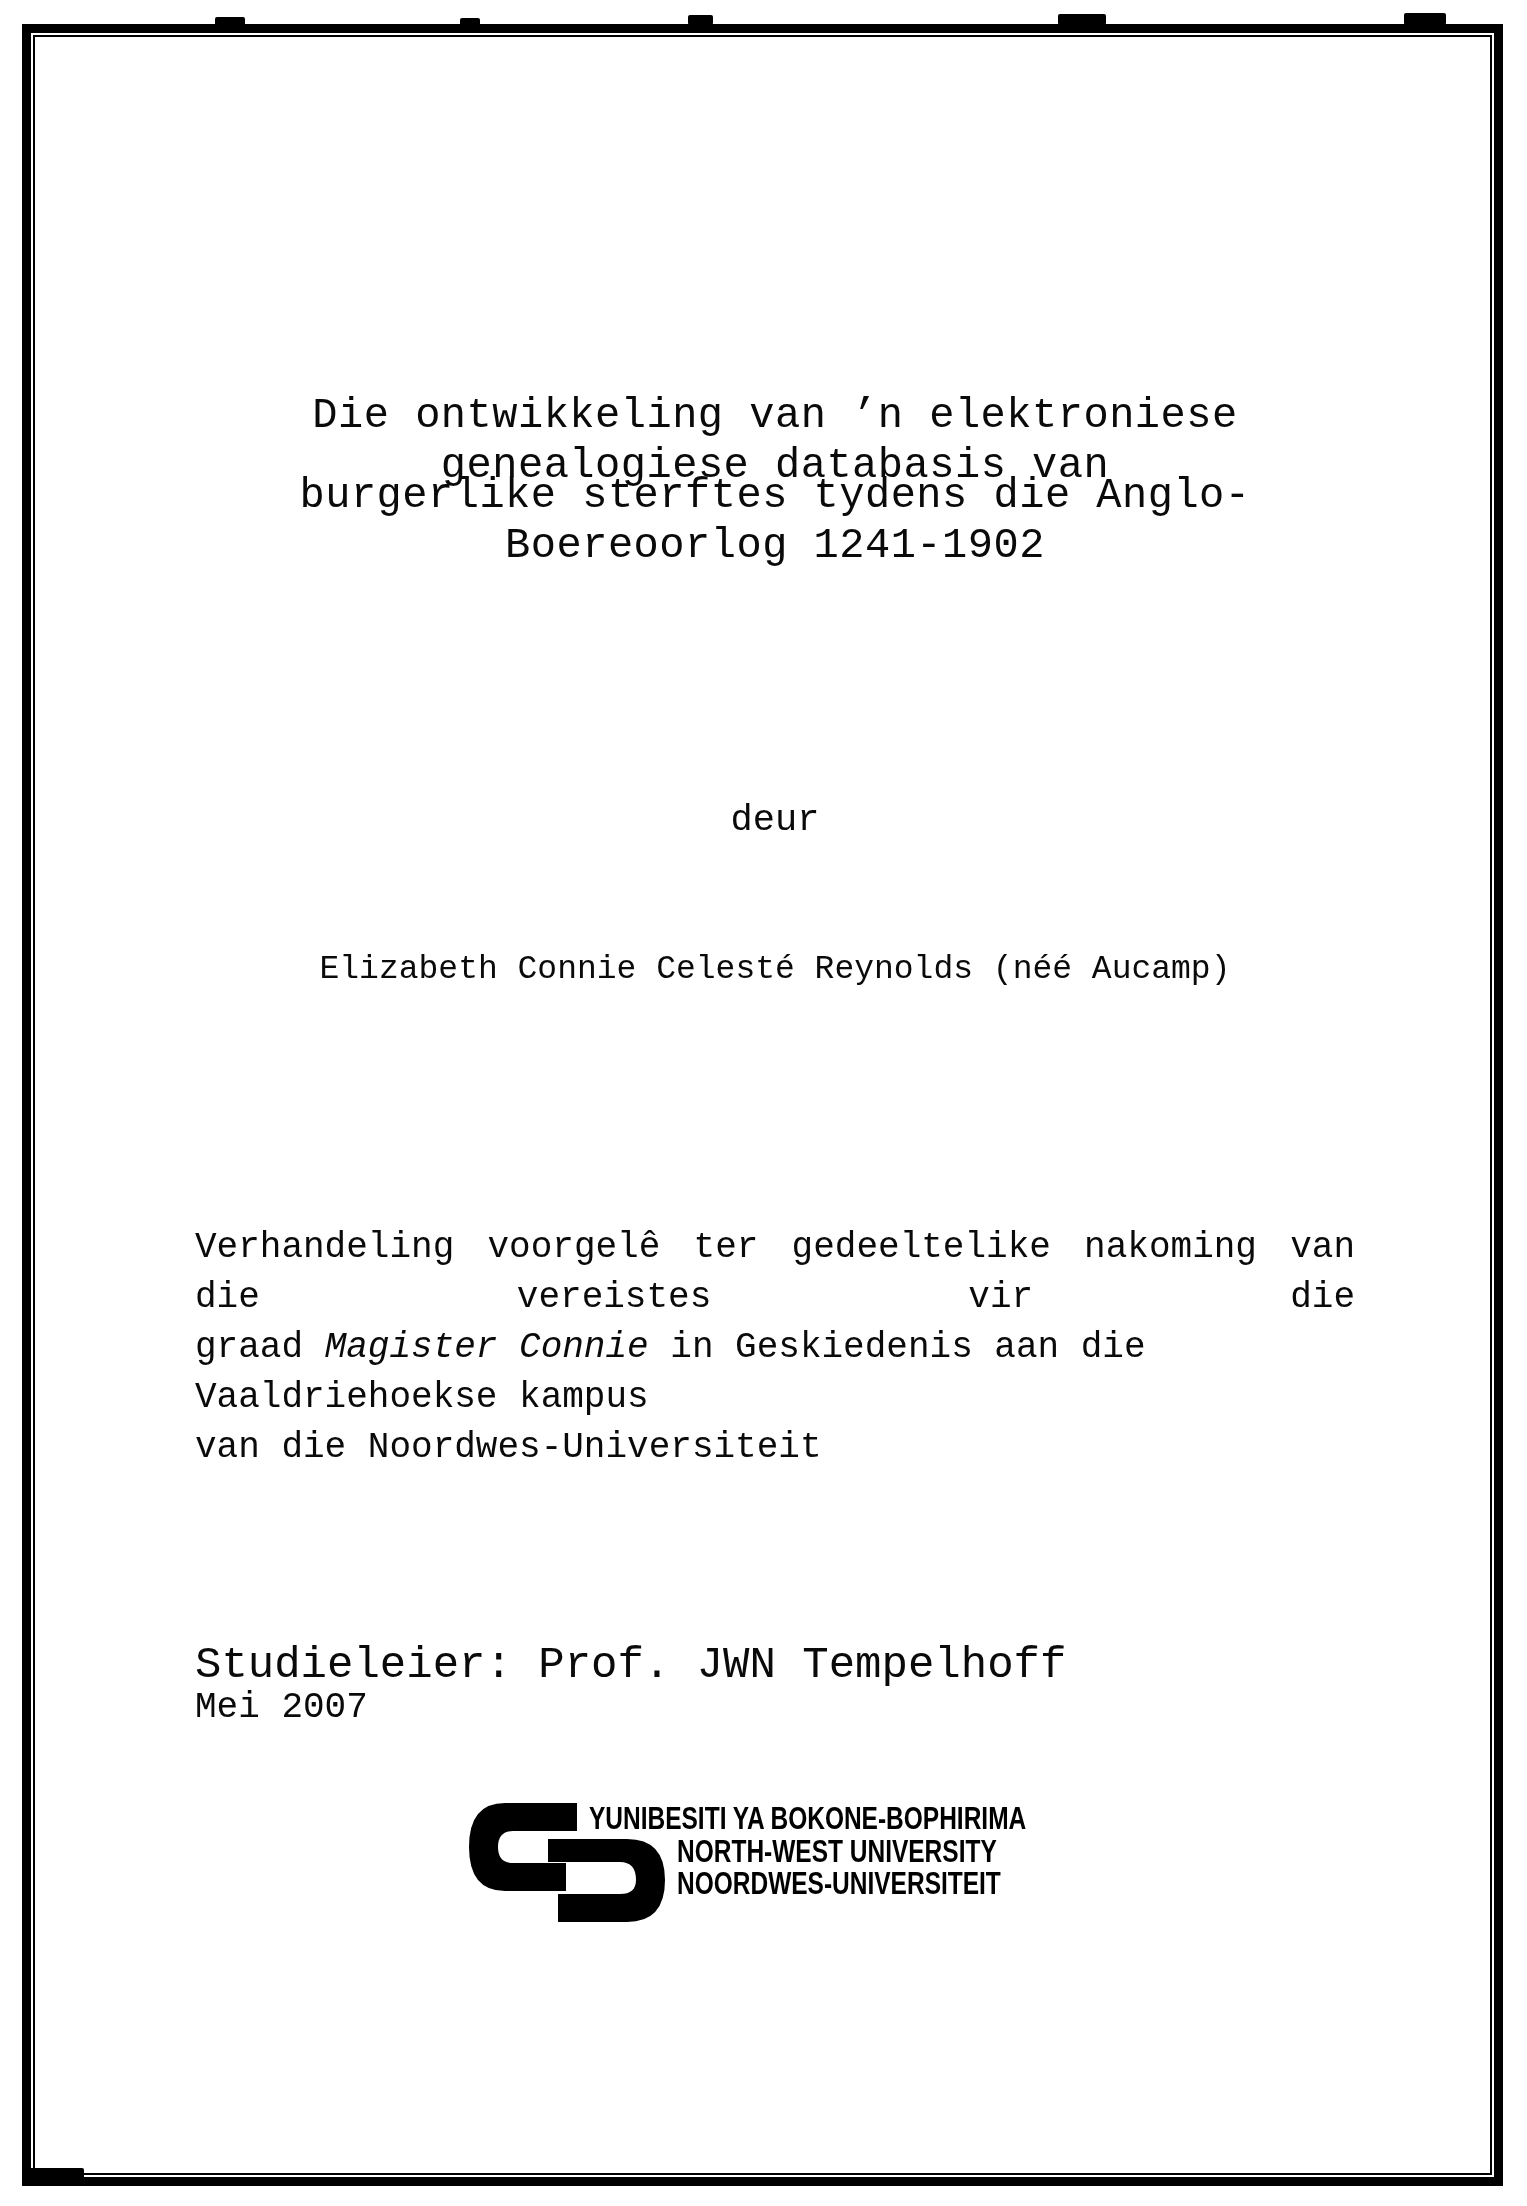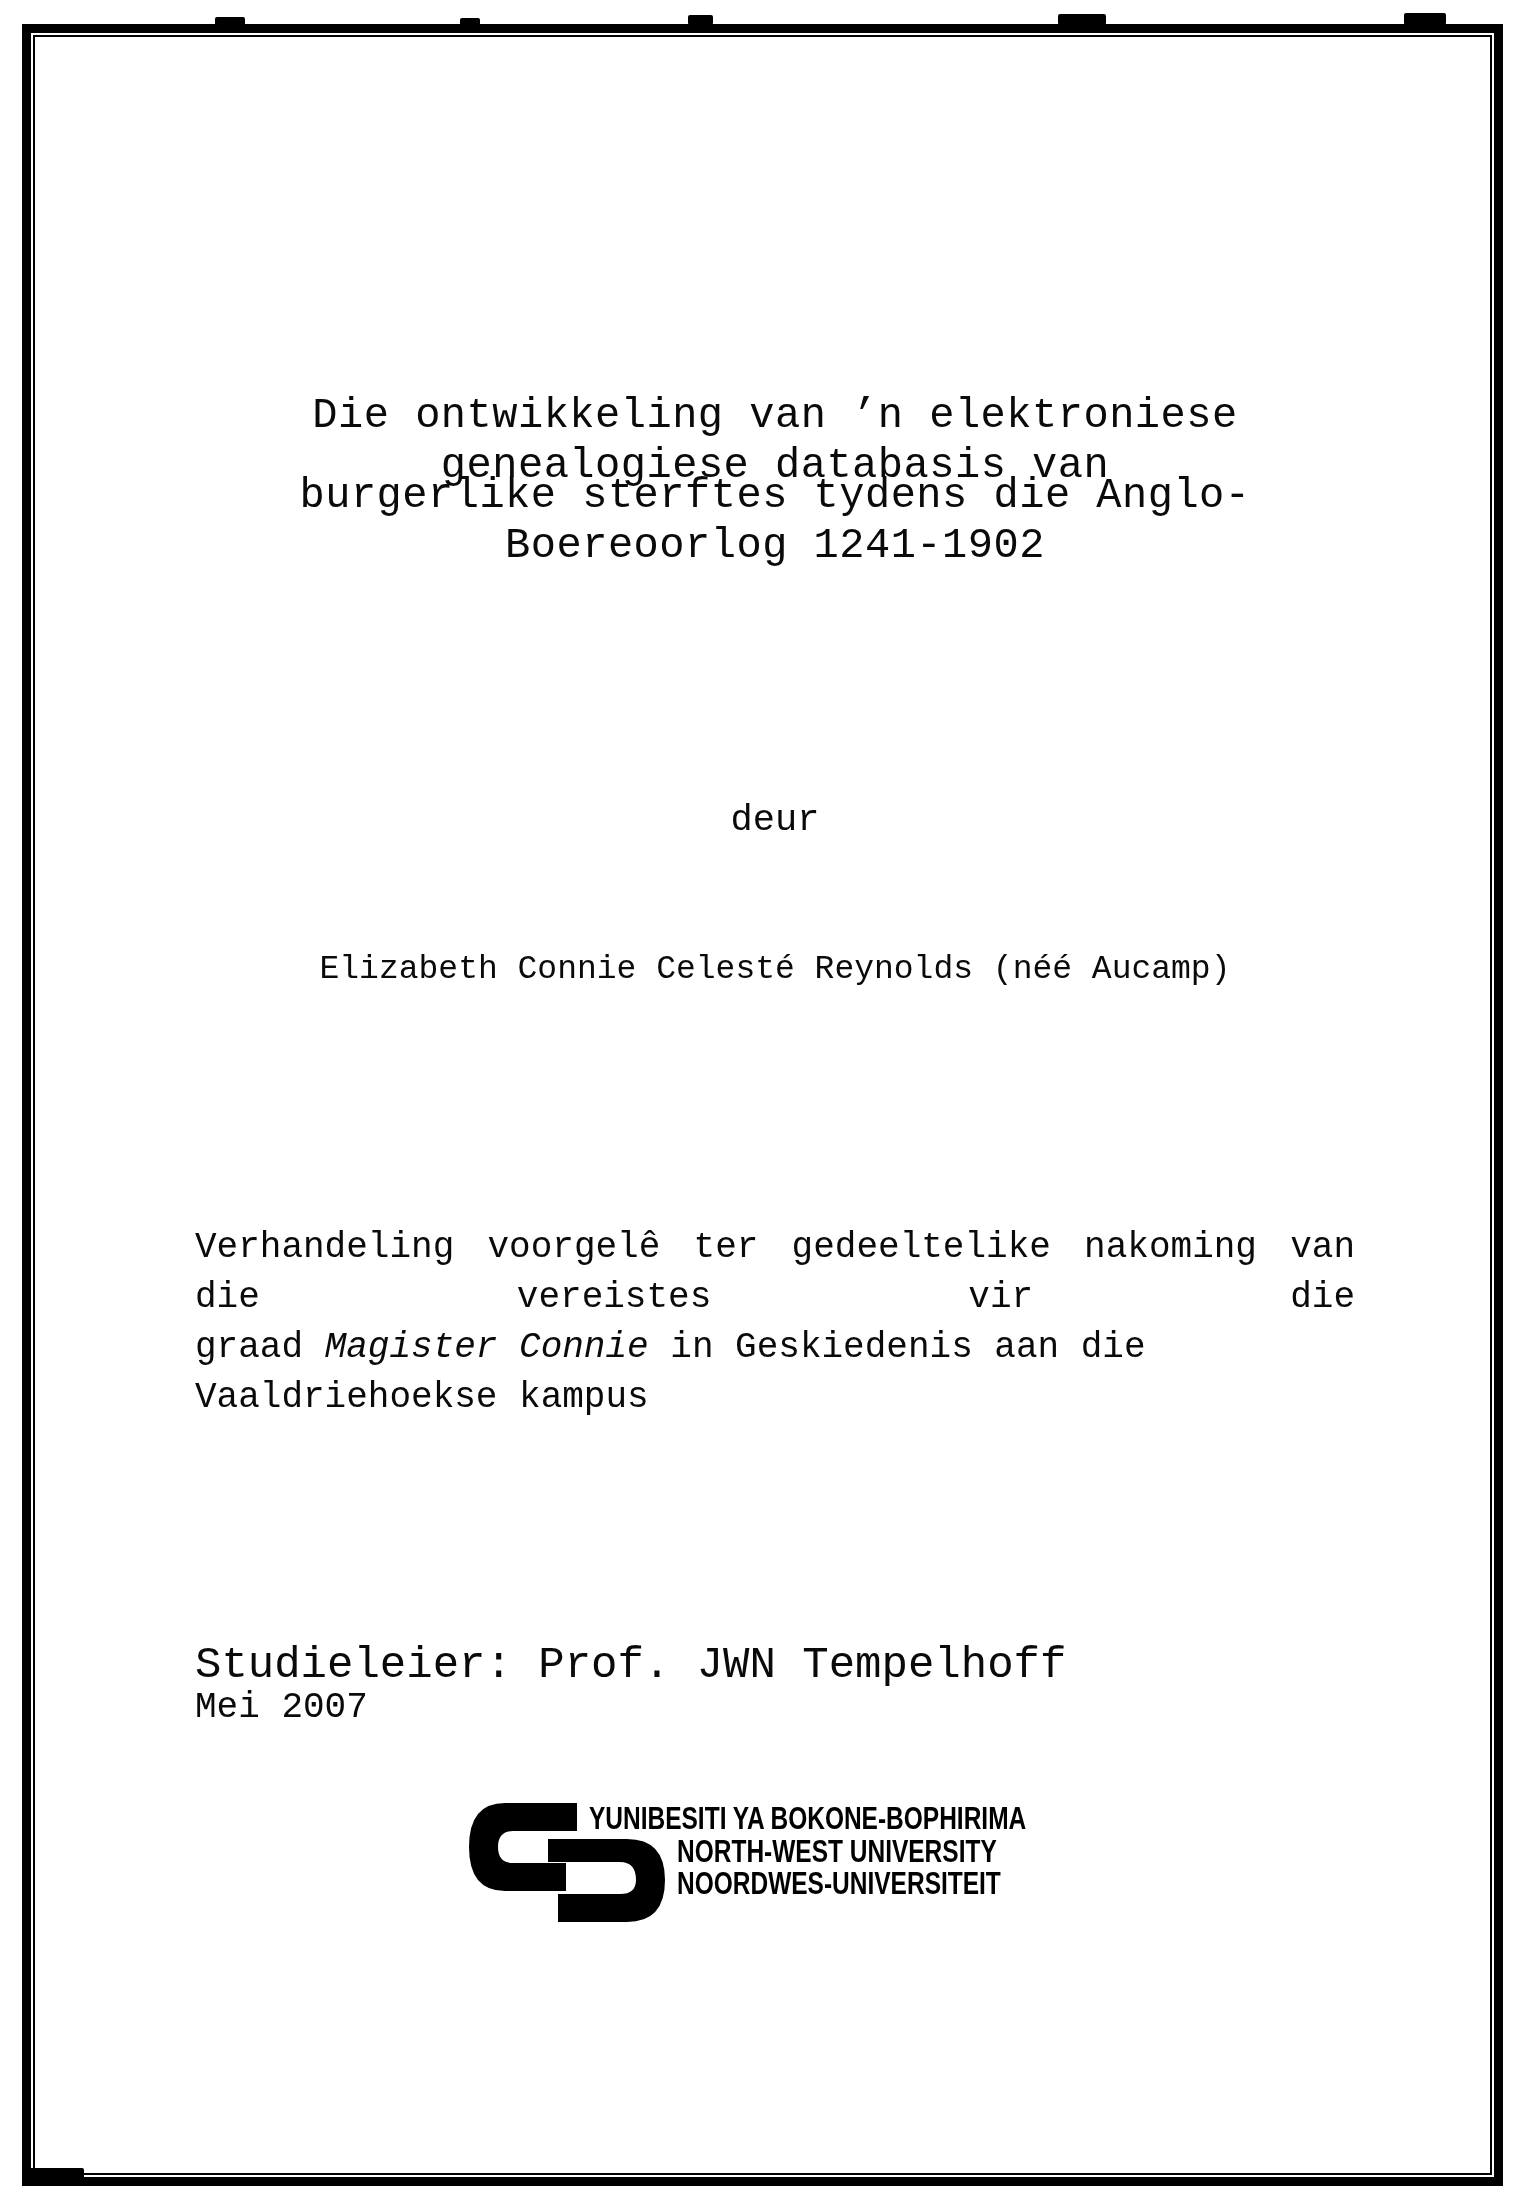--- a/index.html
+++ b/index.html
@@ -123,20 +123,21 @@
 <div class="txt centered title-line title-1">Die ontwikkeling van ’n elektroniese genealogiese databasis van</div>
 <div class="txt centered title-line title-2">burgerlike sterftes tydens die Anglo-Boereoorlog 1241-1902</div>
 
 <div class="txt centered byline">deur</div>
 
 <div class="txt centered author">Elizabeth Connie Celesté Reynolds (néé Aucamp)</div>
 
 <div class="txt statement">
   <div class="stmt-justify">Verhandeling voorgelê ter gedeeltelike nakoming van die vereistes vir die</div>
   <div><span>graad </span><span class="italic">Magister Connie</span><span> in Geskiedenis aan die Vaaldriehoekse kampus</span></div>
+  <div>van die Noordwes-Universiteit</div>
 </div>
 
 <div class="txt supervisor">Studieleier: Prof. JWN Tempelhoff</div>
 <div class="txt date-line">Mei 2007</div>
 
 <svg class="logo-mark" viewBox="0 0 205 130" xmlns="http://www.w3.org/2000/svg" aria-hidden="true">
   <path fill="#000" d="M 112 4 H 40 Q 4 4 4 48 Q 4 92 40 92 H 101 V 64 H 48 Q 33 64 33 48 Q 33 32 48 32 H 112 Z"></path>
   <path fill="#000" d="M 83 40 H 162 Q 200 40 200 81 Q 200 123 162 123 H 93 V 95 H 155 Q 171 95 171 81 Q 171 63 155 63 H 83 Z"></path>
 </svg>
 

